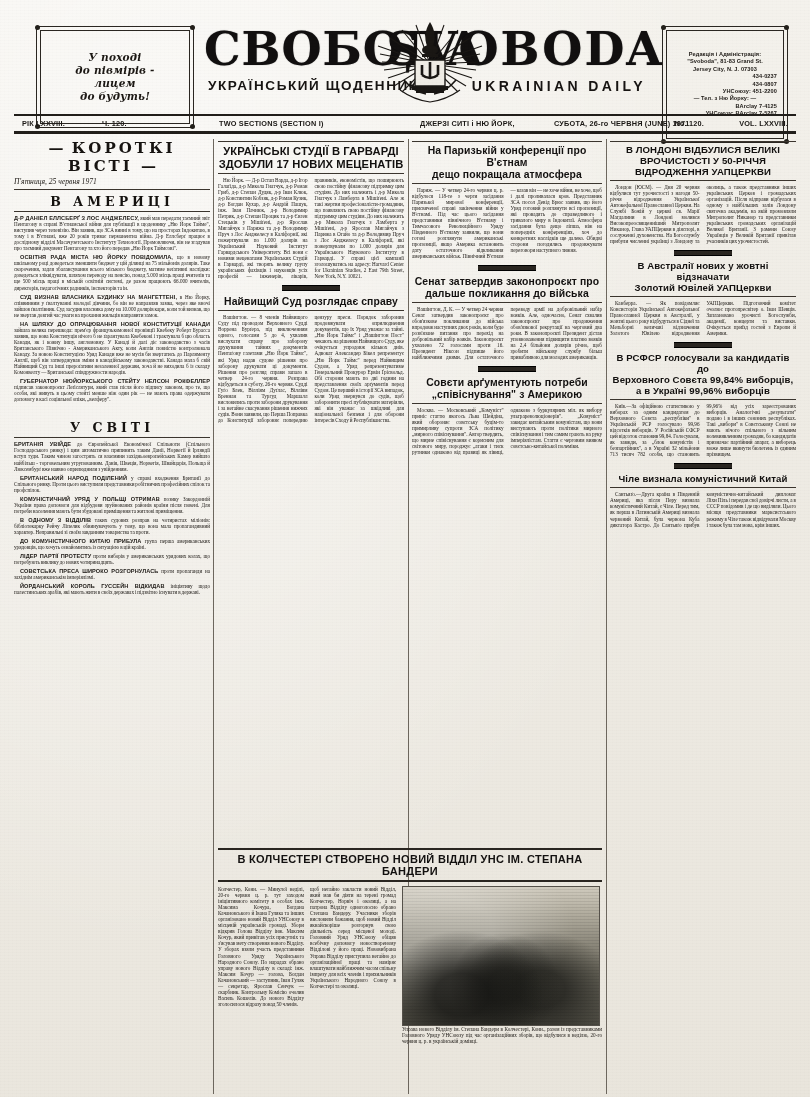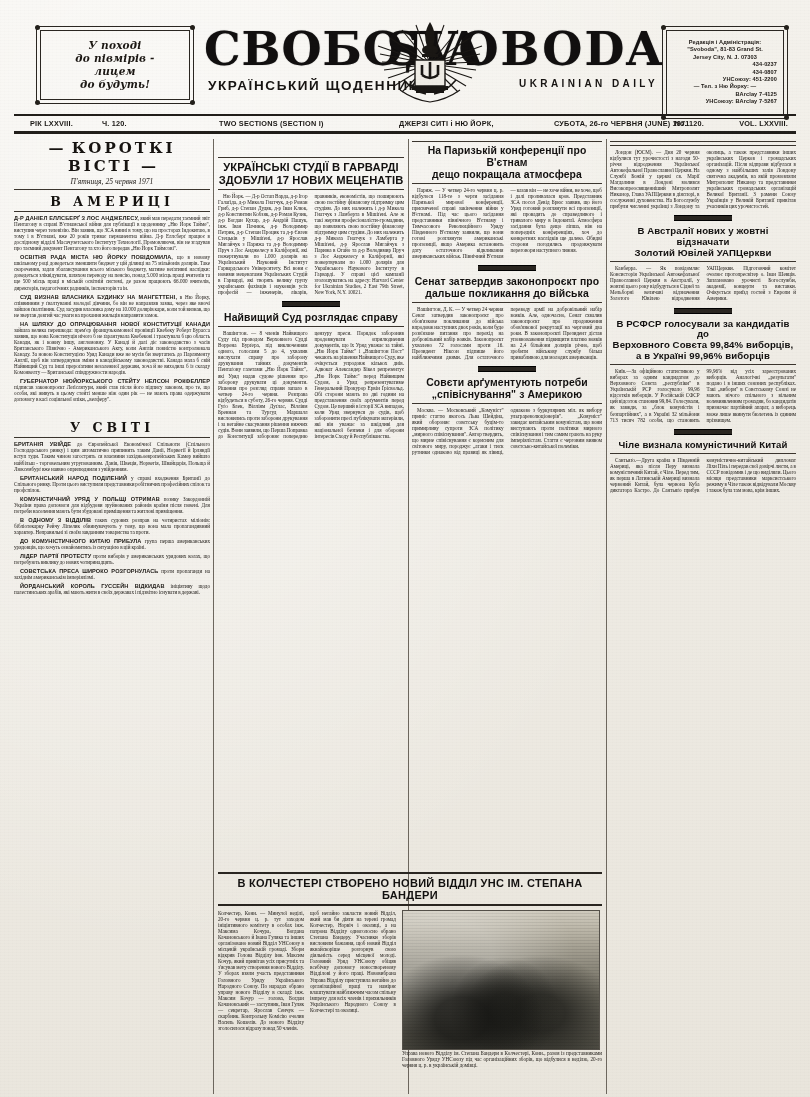--- a/index.html
+++ b/index.html
@@ -21,21 +21,21 @@
       repeating-linear-gradient(90deg, rgba(0,0,0,.035) 0 1px, rgba(0,0,0,0) 1px 4px);
   }
   .inner{position:absolute;left:14px;right:14px;top:20px;bottom:8px;}
 
   
   .masthead{position:relative;height:92px;}
   .ear{
     position:absolute;top:6px;border:1px solid #2b2722;padding:3px;
     text-align:center;
   }
-  .ear-inner{border:1px solid #2b2722;padding:8px 6px;}
+  .ear-inner{border:1px solid #2b2722;padding:20px 6px;}
   .ear.left{left:22px;width:150px;}
   .ear.right{right:8px;width:118px;}
   .ear .corner{position:absolute;width:5px;height:5px;background:#23201b;border-radius:50%;}
   .ear .c1{left:-2px;top:-2px}.ear .c2{right:-2px;top:-2px}
   .ear .c3{left:-2px;bottom:-2px}.ear .c4{right:-2px;bottom:-2px}
   .ear.left .line{
     font-family:"DejaVu Serif",serif;font-weight:700;font-style:italic;
     font-size:10.5px;line-height:13px;letter-spacing:.2px;color:#1c1814;
   }
   .ear.right .line{font-family:"Liberation Sans",sans-serif;font-weight:700;
@@ -50,52 +50,52 @@
     text-shadow:0 0 1px rgba(0,0,0,.5);
   }
   .logo-cyr{left:10px;}
   .logo-lat{right:2px;letter-spacing:2px;}
   .sub-cyr,.sub-lat{
     position:absolute;top:58px;
     font-family:"Liberation Sans",sans-serif;font-weight:700;
     font-size:13.5px;letter-spacing:1.6px;color:#181513;
   }
   .sub-cyr{left:14px;}
-  .sub-lat{right:8px;letter-spacing:3.4px;font-size:10px;}
+  .sub-lat{right:20px;letter-spacing:3.4px;font-size:14px;}
 
   .emblem{position:absolute;left:50%;transform:translateX(-50%);top:0;width:120px;height:86px;}
 
   .dateline{
     position:relative;margin-top:2px;
     border-top:2px solid #221f1b;border-bottom:3px solid #221f1b;
     height:15px;
     font-family:"Liberation Sans",sans-serif;font-weight:700;font-size:7.3px;
     letter-spacing:.2px;color:#1b1815;
   }
   .dateline > span{position:absolute;top:3px;white-space:nowrap;}
-  .dl-1{left:16px}.dl-2{left:88px}.dl-3{left:205px}
-  .dl-4{left:385px}.dl-5{left:540px}.dl-6{right:92px}.dl-7{right:8px}
+  .dl-1{left:8px}.dl-2{left:88px}.dl-3{left:205px}
+  .dl-4{left:406px}.dl-5{left:540px}.dl-6{right:92px}.dl-7{right:8px}
 
   
   .body-grid{position:relative;margin-top:5px;height:955px;}
   .col{position:absolute;top:0;}
   .c-a{left:0;width:196px;}
-  .c-b{left:204px;width:186px;margin-top:16px;}
+  .c-b{left:204px;width:186px;}
   .c-c{left:398px;width:190px;}
   .c-d{left:596px;width:186px;}
   .vr{position:absolute;top:0;bottom:0;width:0;border-left:1px solid #6d675e;}
   .vr1{left:199px}.vr2{left:393.5px}.vr3{left:591.5px}
 
   
   .kicker{
     text-align:center;font-family:"DejaVu Serif",serif;font-weight:700;
     font-size:15px;letter-spacing:3px;color:#171411;margin:0 0 2px;
   }
   .kicker .dash{font-weight:700;letter-spacing:0;}
-  .sub-date{text-align:center;font-family:"Liberation Serif",serif;
+  .sub-date{font-family:"Liberation Serif",serif;
     font-style:italic;font-size:7.6px;color:#1e1a16;margin-bottom:3px;}
   .section-h{
     text-align:center;font-family:"DejaVu Serif",serif;font-weight:700;
     font-size:12.5px;letter-spacing:4px;color:#15120f;margin:4px 0 2px;
   }
   .rule-thin{border-top:1px solid #3b352e;margin:2px 0 3px;}
   .orn{width:58px;height:4px;background:#2a2621;margin:6px auto 5px;
     border-top:1px solid #000;border-bottom:1px solid #000;}
 
   .hl-sans{
@@ -320,20 +320,25 @@
         <div class="hl-sans h-12">
           <div>Совєти арґументують потреби</div>
           <div>„співіснування" з Америкою</div>
         </div>
         <div class="rule-thin"></div>
         <div class="txt two" style="text-indent:5px">Москва. — Московський „Комуніст" пpинiс статтю якогось Льва Шейдіна, який обороняє совєтську буцім-то примирливу супроти ЗСА політику „мирного співіснування". Автор твердить, що мирне співіснування є корисним для світового миру, породжує „атаки і тиск рутники однаково від правиці як лівиці, однаково з буркулярних міл. як вибору ультрареволюціонерів". „Комуніст" закидає китайським комуністам, що вони виступають проти політики мирного співіснування і тим самим грають на руку імперіялістам. Стаття є черговим виявом совєтсько-китайської полеміки.</div>
       </div>
 
       <div class="col c-d">
         <div class="rule-thin"></div>
+        <div class="hl-sans h-11">
+          <div>В ЛОНДОНІ ВІДБУЛИСЯ ВЕЛИКІ</div>
+          <div>ВРОЧИСТОСТІ У 50-РІЧЧЯ</div>
+          <div>ВІДРОДЖЕННЯ УАПЦЕРКВИ</div>
+        </div>
         <div class="rule-thin"></div>
         <div class="txt two" style="text-indent:5px">Лондон (ЮСМ). — Дня 20 червня відбулися тут урочистості з нагоди 50-річчя відродження Української Автокефальної Православної Церкви. На Службі Божій у церкві св. Марії Магдалини в Лондоні молився Високопреосвященніший Митрополит Никанор, Глава УАПЦеркви в діяспорі, в сослуженні духовенства. На Богослужбу прибули численні українці з Лондону та околиць, а також представники інших українських Церков і громадських організацій. Після відправи відбулася в одному з найбільших залів Лондону святочна академія, на якій промовляли Митрополит Никанор та представники українських громадських організацій Великої Британії. З рамени Союзу Українців у Великій Британії привітав учасників цих урочистостей.</div>
 
         <div class="orn"></div>
 
         <div class="hl-sans h-11">
           <div>В Австралії нових у жовтні відзначати</div>
           <div>Золотий Ювілей УАПЦеркви</div>
         </div>
         <div class="rule-thin"></div>
@@ -350,21 +355,21 @@
         <div class="txt two" style="text-indent:5px">Київ.—За офіційною статистикою у виборах за одним кандидатом до Верховного Совєта „республіки" в Українській РСР голосувало 99,96 відсотків виборців. У Російській СФСР цей відсоток становив 99,84. Голосували, як завжди, за „блок комуністів і безпартійних", а в Україні 32 мільйони 713 тисяч 782 особи, що становить 99,96% від усіх зареєстрованих виборців. Аналогічні „результати" подано і в інших союзних республіках. Такі „вибори" в Совєтському Союзі не мають нічого спільного з вільним волевиявленням громадян, бо кандидатів призначає партійний апарат, а виборець може лише вкинути бюлетень із єдиним прізвищем.</div>
 
         <div class="orn"></div>
 
         <div class="hl-sans h-11">Чіле визнала комуністичний Китай</div>
         <div class="rule-thin"></div>
         <div class="txt two" style="text-indent:5px">Сантьяґо.—Друга країна в Південній Америці, яка після Перу визнала комуністичний Китай, є Чіле. Перед тим, як перша в Латинській Америці визнала червоний Китай, була червона Куба диктатора Кастро. До Сантьяґо прибув комуністично-китайський дипломат Ліхн Піль і передав свої довірчі листи, а в СССР повідомив і де що виділяли. Цього місяця представники марксистського режиму в Чіле також відвідували Москву і також була там мова, крім інших.</div>
       </div>
     </div>
 
-    <div style="position:absolute;left:204px;top:852px;width:384px;">
+    <div style="position:absolute;left:204px;top:828px;width:384px;">
       <div class="hr-box">
         <div class="bottom-banner">В КОЛЧЕСТЕРІ СТВОРЕНО НОВИЙ ВІДДІЛ УНС ІМ. СТЕПАНА БАНДЕРИ</div>
       </div>
       <div style="display:flex;gap:6px;margin-top:4px;">
         <div style="width:86px;" class="txt">Колчестер, Конн. — Минулої неділі, 20-го червня ц. р. тут заходом ініціятивного комітету в особах інж. Максима Кочура, Богдана Качановського й Івана Гуляка та інших організовано новий Відділ УНСоюзу в місцевій українській громаді. Збори відкрив Голова Відділу інж. Максим Кочур, який привітав усіх присутніх та з'ясував мету створення нового Відділу. У зборах взяли участь представники Головного Уряду Українського Народного Союзу. По нарадах обрано управу нового Відділу в складі: інж. Максим Кочур — голова, Богдан Качановський — заступник, Іван Гуляк — секретар, Ярослав Сенчук — скарбник. Контрольну Комісію очолив Василь Кошелів. До нового Відділу зголосилося відразу понад 50 членів.</div>
         <div style="width:86px;" class="txt">щоб негайно закласти новий Відділ, який мав би діяти на терені громад Колчестер, Норвіч і околиці, а на патрона Відділу одноголосно обрано Степана Бандеру. Учасники зборів висловили бажання, щоб новий Відділ якнайскоріше розгорнув свою діяльність серед місцевої молоді. Головний Уряд УНСоюзу обіцяв всебічну допомогу новоствореному Відділові у його праці. Нововибрана Управа Відділу приступила негайно до організаційної праці та наміряє влаштувати найближчим часом спільну імпрезу для всіх членів і прихильників Українського Народного Союзу в Колчестері та околиці.</div>
         <div style="width:196px;">
           <div style="height:138px;">
             <div class="photo"></div>
           </div>

